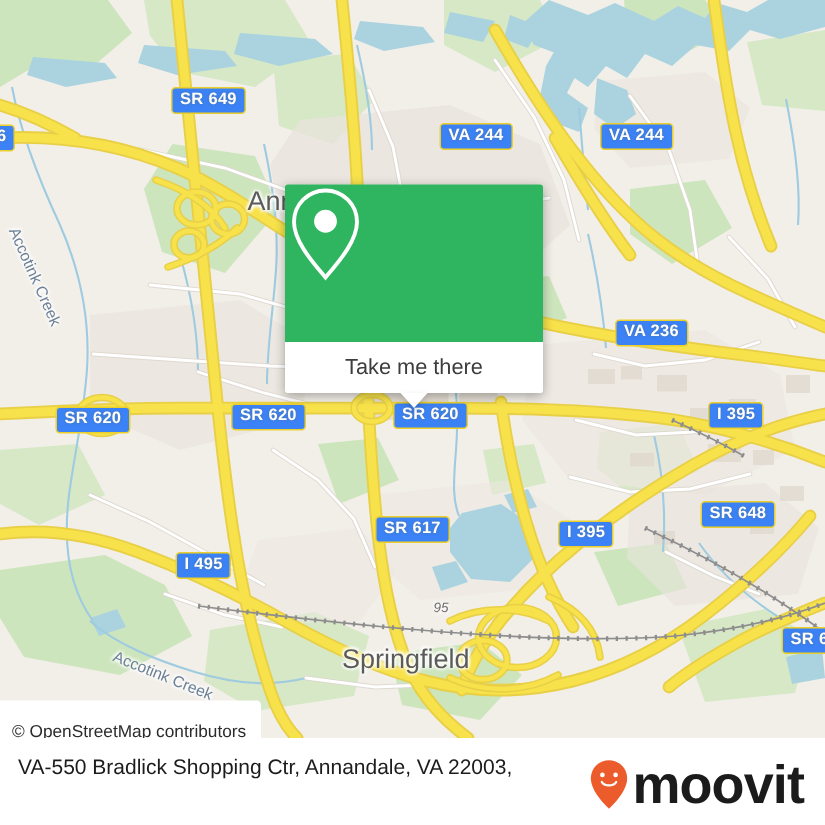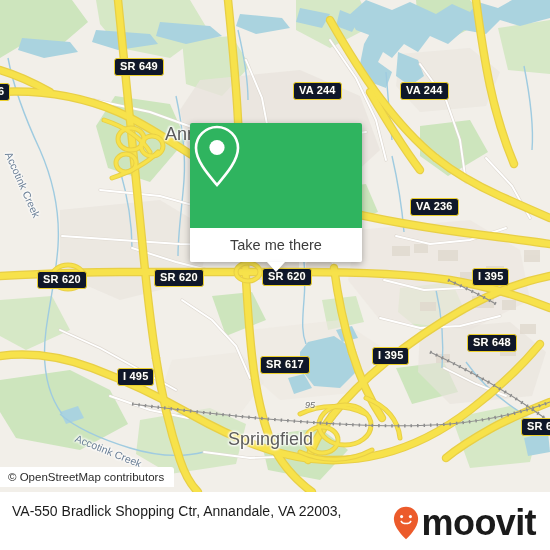--- a/index.html
+++ b/index.html
@@ -7,21 +7,21 @@
        font-family:"Liberation Sans","DejaVu Sans",sans-serif;}
 
   #app{position:relative;width:550px;height:550px;overflow:hidden;background:#fff;}
 
   
   #map{position:absolute;left:0;top:0;width:550px;height:492px;overflow:hidden;
        background:#f2efe9;}
   #map svg{position:absolute;left:0;top:0;}
 
   
-  .shield{position:absolute;background:#0f172a;border:1.6px solid #eccf2b;
+  .shield{position:absolute;background:#3b82f6;border:1.6px solid #eccf2b;
           border-radius:3px;color:#fff;font-weight:bold;font-size:11px;
           line-height:13px;padding:1px 5px 2px 5px;white-space:nowrap;
           letter-spacing:.2px;
           text-shadow:0 0 2px rgba(120,100,0,.35);}
   .place{position:absolute;color:#5b5b5b;font-size:18px;white-space:nowrap;
          text-shadow:1px 1px 2px #fff,-1px -1px 2px #fff,1px -1px 2px #fff,-1px 1px 2px #fff;}
   .water-label{position:absolute;color:#6a7f96;font-size:10.5px;white-space:nowrap;
          font-style:normal;
          text-shadow:1px 1px 2px #fff,-1px -1px 2px #fff,1px -1px 2px #fff,-1px 1px 2px #fff;}
   .hwy-lbl{position:absolute;color:#6e6e6e;font-size:9px;white-space:nowrap;
@@ -35,22 +35,22 @@
   #popup-foot{height:34px;background:#fff;border-radius:0 0 2px 2px;
               display:flex;align-items:center;justify-content:center;}
   #popup-foot span{font-size:14.5px;color:#3d3d3d;}
   #popup-tail{position:absolute;left:50%;margin-left:-9px;bottom:-10px;
               width:0;height:0;border-left:9px solid transparent;
               border-right:9px solid transparent;border-top:10px solid #fff;
               filter:drop-shadow(0 2px 2px rgba(0,0,0,.18));}
 
   
   #attrib{position:absolute;left:0;top:467px;background:#fff;
-          padding:4px 10px 4px 8px;font-size:11.5px;color:#2b2b2b;
-          border-radius:0 3px 0 0;z-index:5;}
+          padding:15px 10px 4px 8px;font-size:11.5px;color:#2b2b2b;
+          border-radius:0 3px 0 0;z-index:5;text-decoration:underline;}
 
   
   #footer{position:absolute;left:0;top:492px;width:550px;height:58px;
           background:#fff;}
   #footer-text{position:absolute;left:12px;top:10px;width:400px;
                font-size:14px;line-height:19px;color:#1c1c1c;}
   #brand{position:absolute;right:14px;top:14px;display:flex;align-items:center;}
   #brand-word{font-size:36px;font-weight:bold;color:#1b1b1b;letter-spacing:-.6px;
               margin-left:3px;line-height:28px;}
 </style>
@@ -277,34 +277,34 @@
       <path class="rail" d="M448,280 C466,288 482,296 496,304"></path>
       <path class="railt" d="M448,280 C466,288 482,296 496,304"></path>
     </svg>
 
     <div class="place" style="left:165px;top:124px;">Ann</div>
     <div class="place" style="left:228px;top:429px;">Springfield</div>
 
     <div class="water-label" style="left:14px;top:150px;transform:rotate(66deg);transform-origin:left top;">Accotink Creek</div>
     <div class="water-label" style="left:78px;top:432px;transform:rotate(22deg);transform-origin:left top;">Accotink Creek</div>
 
-    <div class="hwy-lbl" style="left:305px;top:400px;font-style:italic;">95</div>
+    <div class="hwy-lbl" style="left:289px;top:400px;font-style:italic;">95</div>
 
     <div class="shield" style="left:114px;top:58px;">SR 649</div>
     <div class="shield" style="left:-8px;top:83px;">6</div>
     <div class="shield" style="left:293px;top:82px;">VA 244</div>
     <div class="shield" style="left:400px;top:82px;">VA 244</div>
-    <div class="shield" style="left:410px;top:198px;">VA 236</div>
+    <div class="shield" style="left:410px;top:213px;">VA 236</div>
     <div class="shield" style="left:37px;top:271px;">SR 620</div>
     <div class="shield" style="left:154px;top:269px;">SR 620</div>
     <div class="shield" style="left:262px;top:268px;">SR 620</div>
     <div class="shield" style="left:472px;top:268px;">I 395</div>
     <div class="shield" style="left:467px;top:334px;">SR 648</div>
     <div class="shield" style="left:117px;top:368px;">I 495</div>
-    <div class="shield" style="left:250px;top:356px;margin-left:10px;">SR 617</div>
+    <div class="shield" style="left:250px;top:344px;">SR 617</div>
     <div class="shield" style="left:372px;top:347px;">I 395</div>
     <div class="shield" style="left:521px;top:418px;">SR 6</div>
 
     <div id="popup">
       <div id="popup-head" style="background:#2fb45f;">
         <svg width="54" height="66" viewBox="0 0 54 66">
           <path d="M27 4 C15.4 4 6 13.4 6 25 C6 38.5 20 53.5 27 62 C34 53.5 48 38.5 48 25 C48 13.4 38.6 4 27 4 Z" fill="none" stroke="#ffffff" stroke-width="2.6"></path>
           <circle cx="27" cy="24.5" r="7.6" fill="#ffffff"></circle>
         </svg>
       </div>

